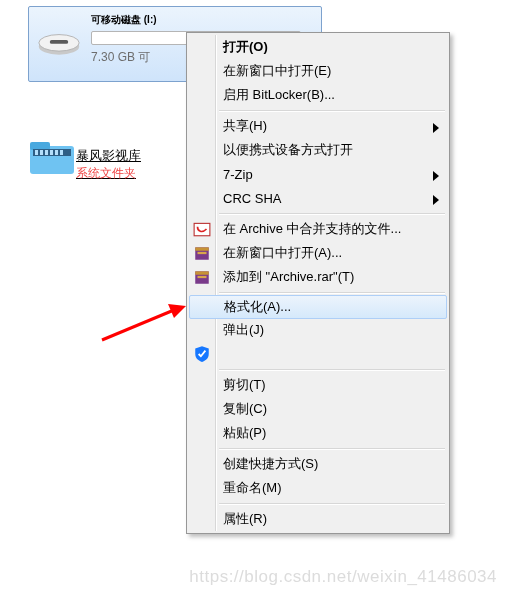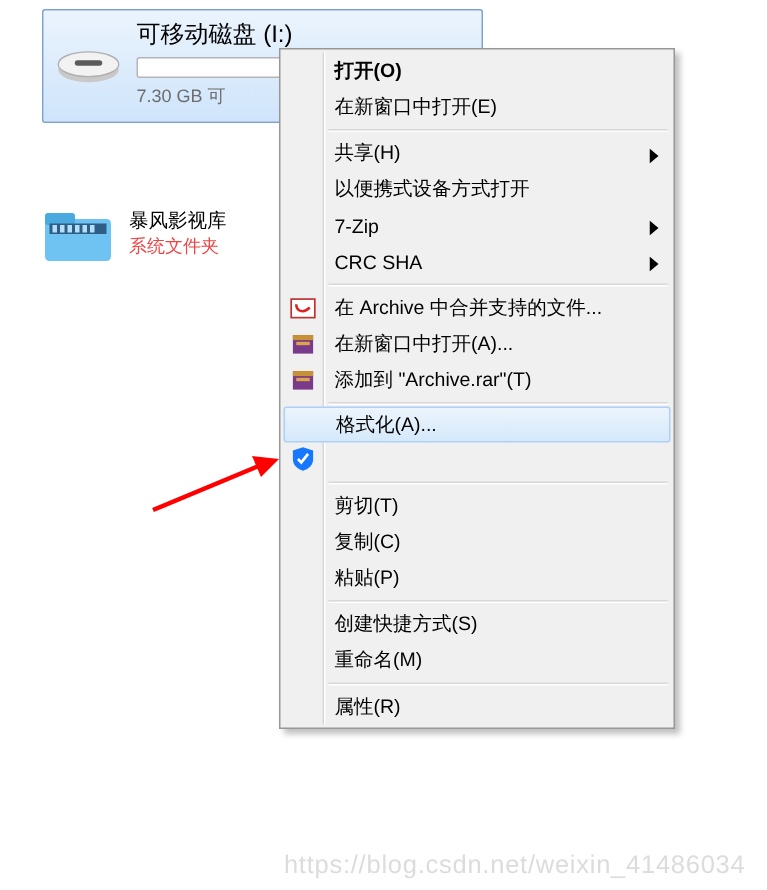--- a/index.html
+++ b/index.html
@@ -7,27 +7,27 @@
 
   
   .drive {
     position: absolute; left: 28px; top: 6px; width: 294px; height: 76px;
     border: 1px solid #7da2ce; background: linear-gradient(#ebf4fd,#cfe4fb);
     border-radius: 2px; padding: 4px 8px; display: flex; gap: 10px;
   }
   .drive .icon { width: 44px; height: 60px; display:flex; align-items:center; justify-content:center; }
   .drive .icon svg { width: 44px; height: 32px; }
   .drive .info { flex:1; display:flex; flex-direction:column; gap:4px; padding-top:2px; }
-  .drive .title { font-size: 16px; color:#000; }
+  .drive .title { font-size: 10px; color:#000;font-weight:bold; }
   .drive .bar { width: 210px; height: 14px; border:1px solid #b5b5b5; background:#fff; border-radius:2px; }
   .drive .sub { font-size: 12px; color:#6d6d6d; }
 
   
   .folder {
-    position:absolute; left:28px; top:138px; display:flex; gap:10px; align-items:flex-start;
+    position:absolute; left:28px; top:138px; display:flex; align-items:flex-end;text-decoration:underline;
   }
   .folder .icon svg { width:48px; height:40px; }
   .folder .title { font-size:13px; color:#000; }
   .folder .sub { font-size:12px; color:#ef4444; }
 
   
   .arrow {
     position:absolute; left:100px; top:302px; width:86px; height:40px; pointer-events:none;
   }
 
@@ -101,20 +101,23 @@
 
 <div class="menu">
   <div class="gutter"></div>
 
   <div class="mi bold">
       <span>打开(O)</span>
     </div>
   <div class="mi">
       <span>在新窗口中打开(E)</span>
     </div>
+  <div class="mi">
+      <span>启用 BitLocker(B)...</span>
+    </div>
 
   <div class="sep"></div>
 
   <div class="mi">
     <span>共享(H)</span>
     <span class="sub"><svg viewBox="0 0 8 10">
           <path d="M0 0 L6 5 L0 10 Z" fill="#000"></path>
         </svg></span>
   </div>
   <div class="mi">
@@ -164,20 +167,23 @@
     </span>
     <span>添加到 "Archive.rar"(T)</span>
   </div>
 
   <div class="sep"></div>
 
   <div class="mi hover">
       <span>格式化(A)...</span>
     </div>
   <div class="mi">
+      <span>弹出(J)</span>
+    </div>
+  <div class="mi">
     <span class="ic">
       <svg viewBox="0 0 16 16">
           <path d="M8 1 L14 3 V8 C14 12 11 14 8 15 C5 14 2 12 2 8 V3 Z" fill="#1677ff"></path>
           <path d="M5 8 L7 10 L11 5" stroke="#fff" stroke-width="1.6" fill="none"></path>
         </svg>
     </span>
   </div>
 
   <div class="sep"></div>
 

